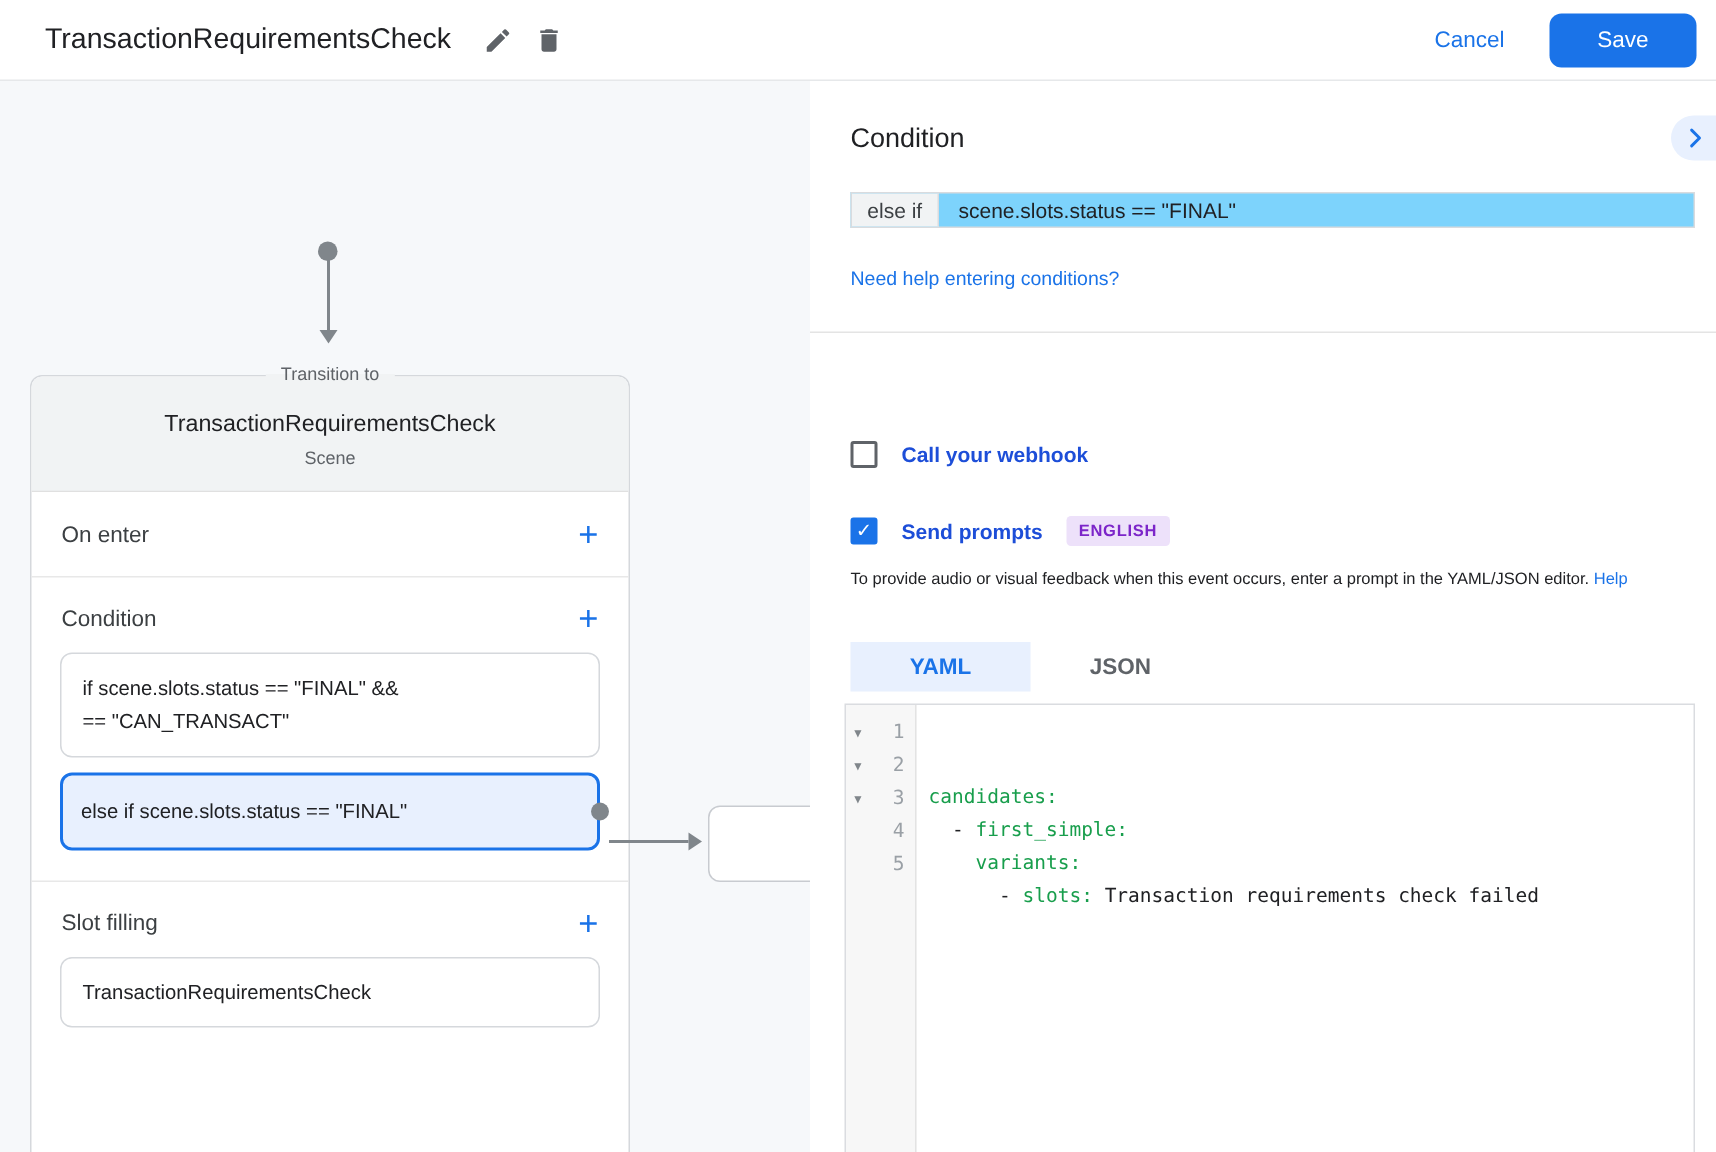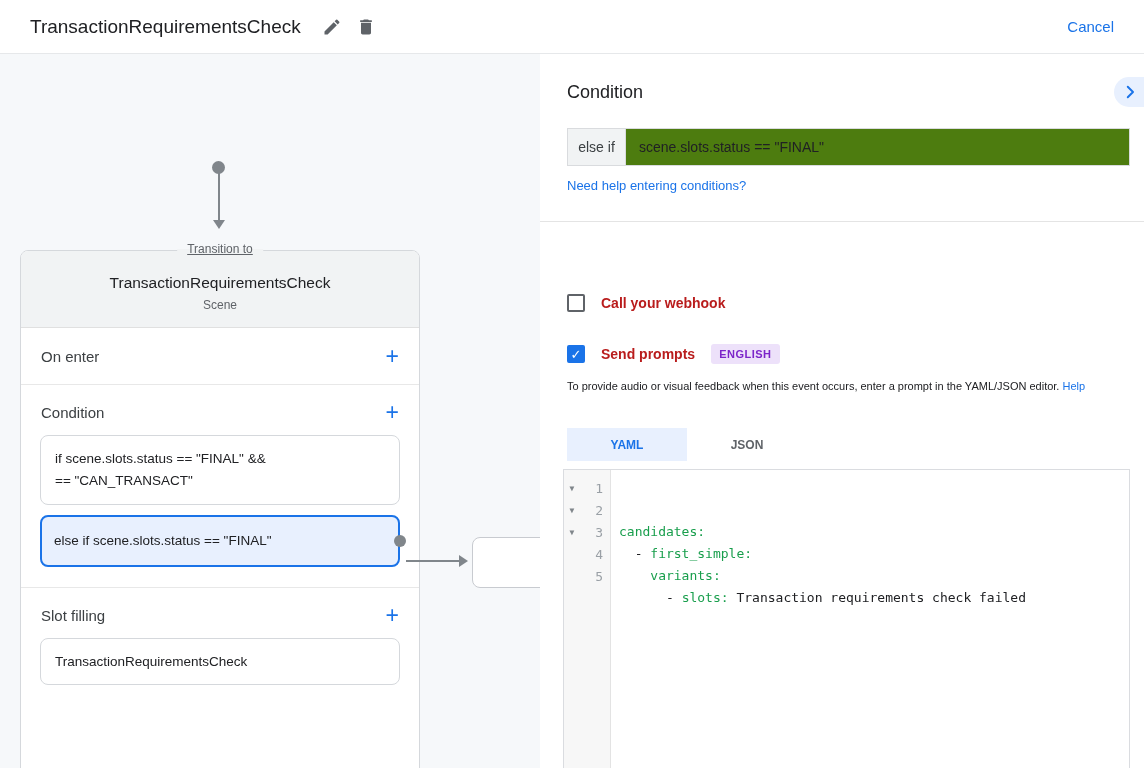--- a/index.html
+++ b/index.html
@@ -30,21 +30,21 @@
   .from-box .legend { background:linear-gradient(#f6f8fa 50%, #ffffff 50%); }
   .from-value { font-size:15px; color:#202124; }
 
   .v-dot { position:absolute; left:212px; top:107px; width:13px; height:13px; border-radius:50%; background:#80868b; }
   .v-line { position:absolute; left:218px; top:114px; width:2px; height:53px; background:#80868b; }
   .v-arrow { position:absolute; left:213px; top:166px; width:0; height:0;
     border-left:6px solid transparent; border-right:6px solid transparent; border-top:9px solid #80868b; }
 
   .scene-card { position:absolute; left:20px; top:196px; width:400px; bottom:-10px;
     background:#fff; border:1px solid #d5d8dc; border-radius:8px 8px 0 0; }
-  .scene-card .legend { background:linear-gradient(#f6f8fa 50%, #f1f3f4 50%);text-decoration:underline; }
+  .scene-card .legend { background:linear-gradient(#f6f8fa 50%, #f1f3f4 50%); }
   .scene-header { height:77px; background:#f1f3f4; border-bottom:1px solid #e0e0e0;
     border-radius:7px 7px 0 0; text-align:center; }
   .scene-name { padding-top:23px; font-size:15.5px; color:#202124; }
   .scene-type { margin-top:6px; font-size:12px; color:#5f6368; }
 
   .row-header { display:flex; align-items:center; justify-content:space-between; padding:0 20px; }
   .section-onenter { height:57px; border-bottom:1px solid #e8e8e8; display:flex;
     align-items:center; justify-content:space-between; padding:0 20px;gap:24px; }
   .section-label { font-size:15px; color:#3c4043; }
   .plus { font-size:23px; font-weight:400; color:#1a73e8; line-height:20px; cursor:pointer; }
@@ -70,48 +70,48 @@
     background:#fff; border:1px solid #c8cbd0; border-radius:8px; }
 
   
   .right-panel { position:absolute; left:540px; top:54px; width:604px; height:714px;
     background:#fff; overflow:hidden; }
   .panel-heading { position:absolute; left:27px; top:28px; font-size:18px; color:#202124; }
   .collapse-pill { position:absolute; right:-20px; top:23px; width:50px; height:30px;
     background:#e8f0fe; border-radius:15px; display:flex; align-items:center; padding-left:7px; cursor:pointer; }
   .collapse-pill svg { width:18px; height:18px; }
 
-  .cond-input { position:absolute; left:27px; right:14px; top:74px; height:38px;
-    border:1px solid #d9dbde; display:flex; background:#4d7c0f; }
+  .cond-input { position:absolute; left:27px; right:14px; top:74px; height:24px;
+    border:1px solid #d9dbde; display:flex; background:#7dd3fc; }
   .cond-prefix { width:58px; background:#f1f3f4; border-right:1px solid #d9dbde;
     display:flex; align-items:center; justify-content:center; font-size:14px; color:#3c4043; }
   .cond-value { flex:1; display:flex; align-items:center; padding-left:13px; font-size:14px; color:#202124; }
 
   .help-link { position:absolute; left:27px; top:124px; font-size:13px; color:#1a73e8; cursor:pointer; }
   .panel-divider { position:absolute; left:0; right:0; top:167px; height:1px; background:#e4e4e4; }
   .when-heading { position:absolute; left:27px; top:197px; font-size:18px; color:#202124; }
 
   .check-row { position:absolute; left:27px; display:flex; align-items:center; }
   .check-row.webhook { top:240px; }
   .check-row.prompts { top:290px; }
   .checkbox { width:18px; height:18px; border:2px solid #5f6368; border-radius:2px;
     background:#fff; cursor:pointer; flex:none; }
   .checkbox.checked { background:#1a73e8; border-color:#1a73e8; display:flex;
     align-items:center; justify-content:center; color:#fff; font-size:13px; font-weight:bold; }
-  .check-label { margin-left:16px; font-size:14px; font-weight:bold; color:#b91c1c; }
+  .check-label { margin-left:16px; font-size:14px; font-weight:bold; color:#1d4ed8; }
   .lang-badge { margin-left:16px; background:#ede1fa; color:#7c25c9; font-size:11px;
     font-weight:bold; letter-spacing:0.5px; padding:4px 8px; border-radius:3px; }
 
   .helper { position:absolute; left:27px; top:323px; width:558px; font-size:11px;
     line-height:18px; color:#202124; }
   .helper a { color:#1a73e8; text-decoration:none; cursor:pointer; }
 
   .tabs { position:absolute; left:27px; top:374px; height:33px; display:flex; }
   .tab { width:120px; height:33px; display:flex; align-items:center; justify-content:center;
-    font-size:12px; font-weight:bold; color:#5f6368; cursor:pointer; }
+    font-size:15px; font-weight:bold; color:#5f6368; cursor:pointer; }
   .tab.active { background:#e8f0fe; color:#1a73e8; }
 
   .editor { position:absolute; left:23px; right:14px; top:415px; bottom:-2px;
     border:1px solid #dadce0; background:#fff;
     font-family:"DejaVu Sans Mono","Liberation Mono",monospace; font-size:13px; }
   .gutter-bg { position:absolute; left:0; top:0; bottom:0; width:47px; background:#f7f7f7;
     border-right:1px solid #e3e3e3; }
   .code-lines { position:absolute; left:0; right:0; top:0; padding-top:8px; }
   .code-line { display:flex; height:22px; line-height:22px; }
   .gut { width:48px; flex:none; display:flex; }
@@ -131,20 +131,21 @@
         <path d="M3 17.25V21h3.75L17.81 9.94l-3.75-3.75L3 17.25zM20.71 7.04c.39-.39.39-1.02 0-1.41l-2.34-2.34a.996.996 0 0 0-1.41 0l-1.83 1.83 3.75 3.75 1.83-1.83z"></path>
       </svg>
   </div>
   <div class="icon-btn">
     <svg viewBox="0 0 24 24">
         <path d="M6 19c0 1.1.9 2 2 2h8c1.1 0 2-.9 2-2V7H6v12zM19 4h-3.5l-1-1h-5l-1 1H5v2h14V4z"></path>
       </svg>
   </div>
   <div class="topbar-spacer"></div>
   <div class="cancel-link">Cancel</div>
+  <button class="save-btn">Save</button>
 </div>
 
 <div class="flow-panel">
 
 
   <div class="v-dot"></div>
   <div class="v-line"></div>
   <div class="v-arrow"></div>
 
   <div class="scene-card">

